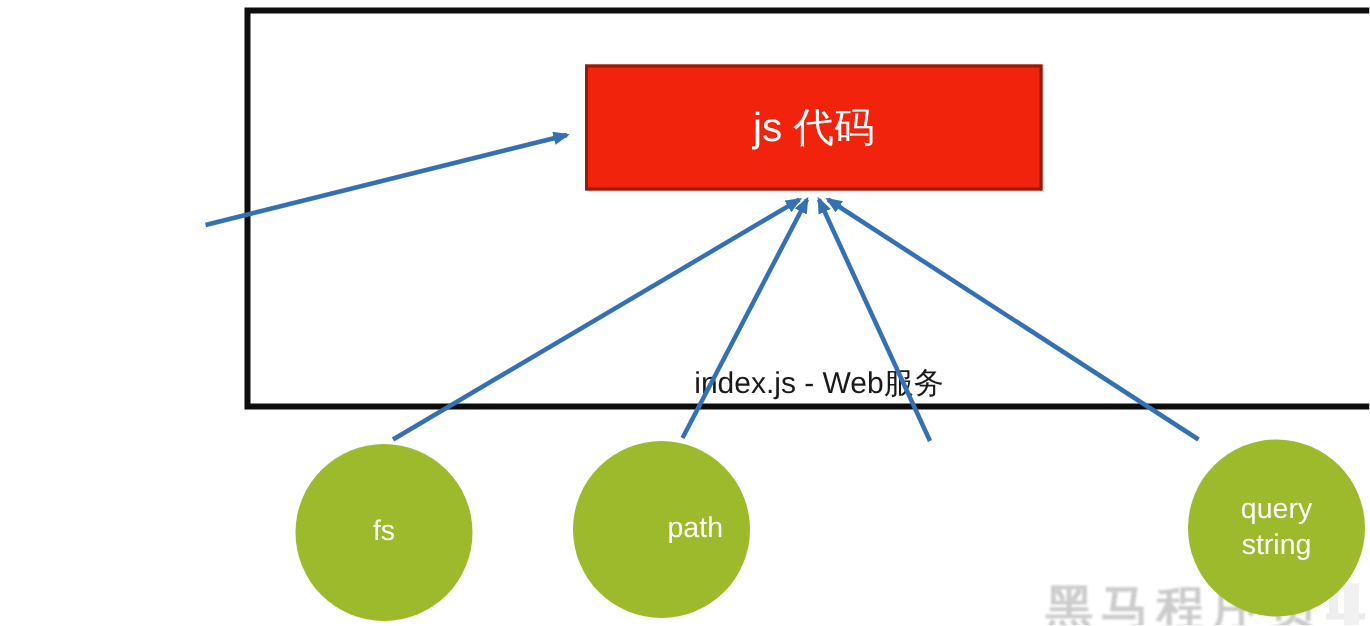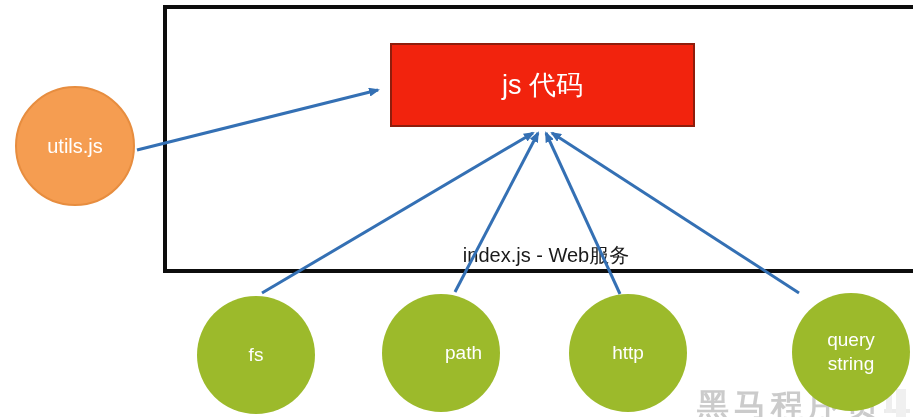--- a/index.html
+++ b/index.html
@@ -132,34 +132,28 @@
     <line x1="262" y1="293" x2="533" y2="133" marker-end="url(#ah)"></line>
     <line x1="455" y1="292" x2="538" y2="133" marker-end="url(#ah)"></line>
     <line x1="620" y1="294" x2="546" y2="133" marker-end="url(#ah)"></line>
     <line x1="799" y1="293" x2="552" y2="133" marker-end="url(#ah)"></line>
   </svg>
 
   <div class="code-box">
     <span>js 代码</span>
   </div>
 
-  <div class="utils-node">
-    <span>utils.js</span>
-  </div>
 
   <div class="caption">index.js - Web服务</div>
 
   <div class="module m-fs">
     <span class="lbl">fs</span>
   </div>
   <div class="module m-path">
     <span class="lbl">path</span>
-  </div>
-  <div class="module m-http">
-    <span class="lbl">http</span>
   </div>
   <div class="module m-query">
     <span class="lbl">query string</span>
   </div>
 
   <div class="watermark">黑马程序员</div>
   <div class="watermark-glyph"></div>
 
 </div>
 

